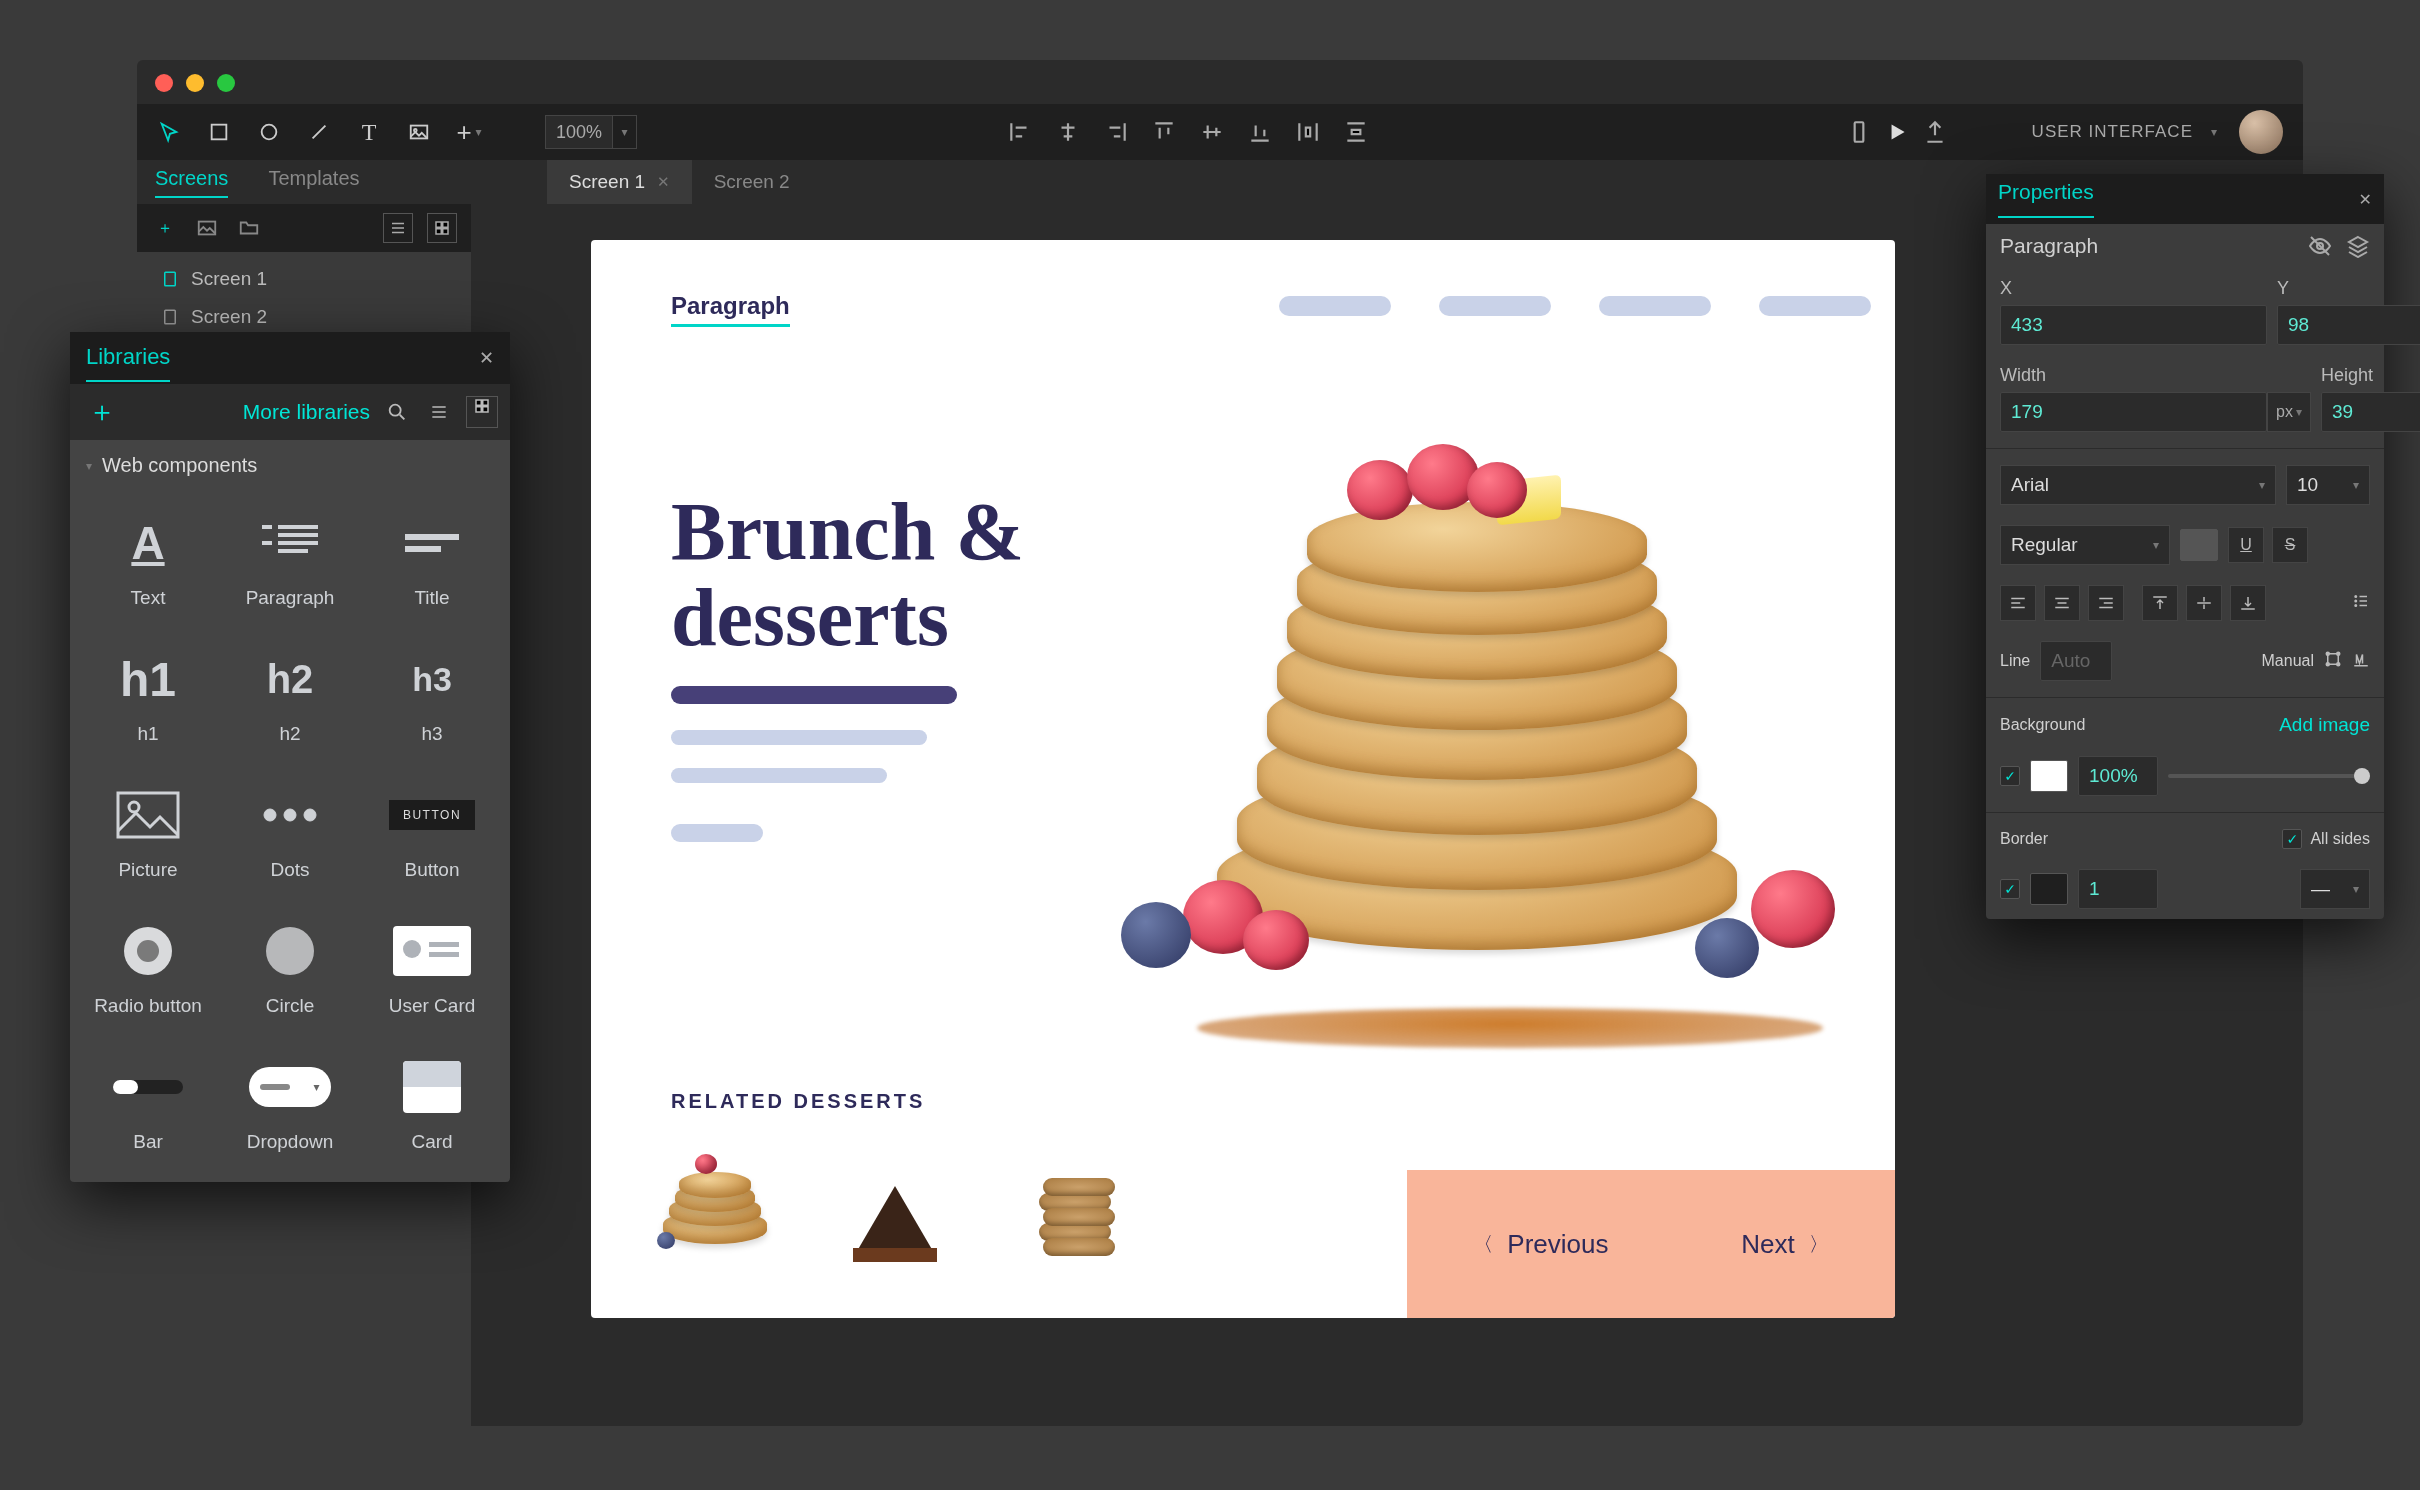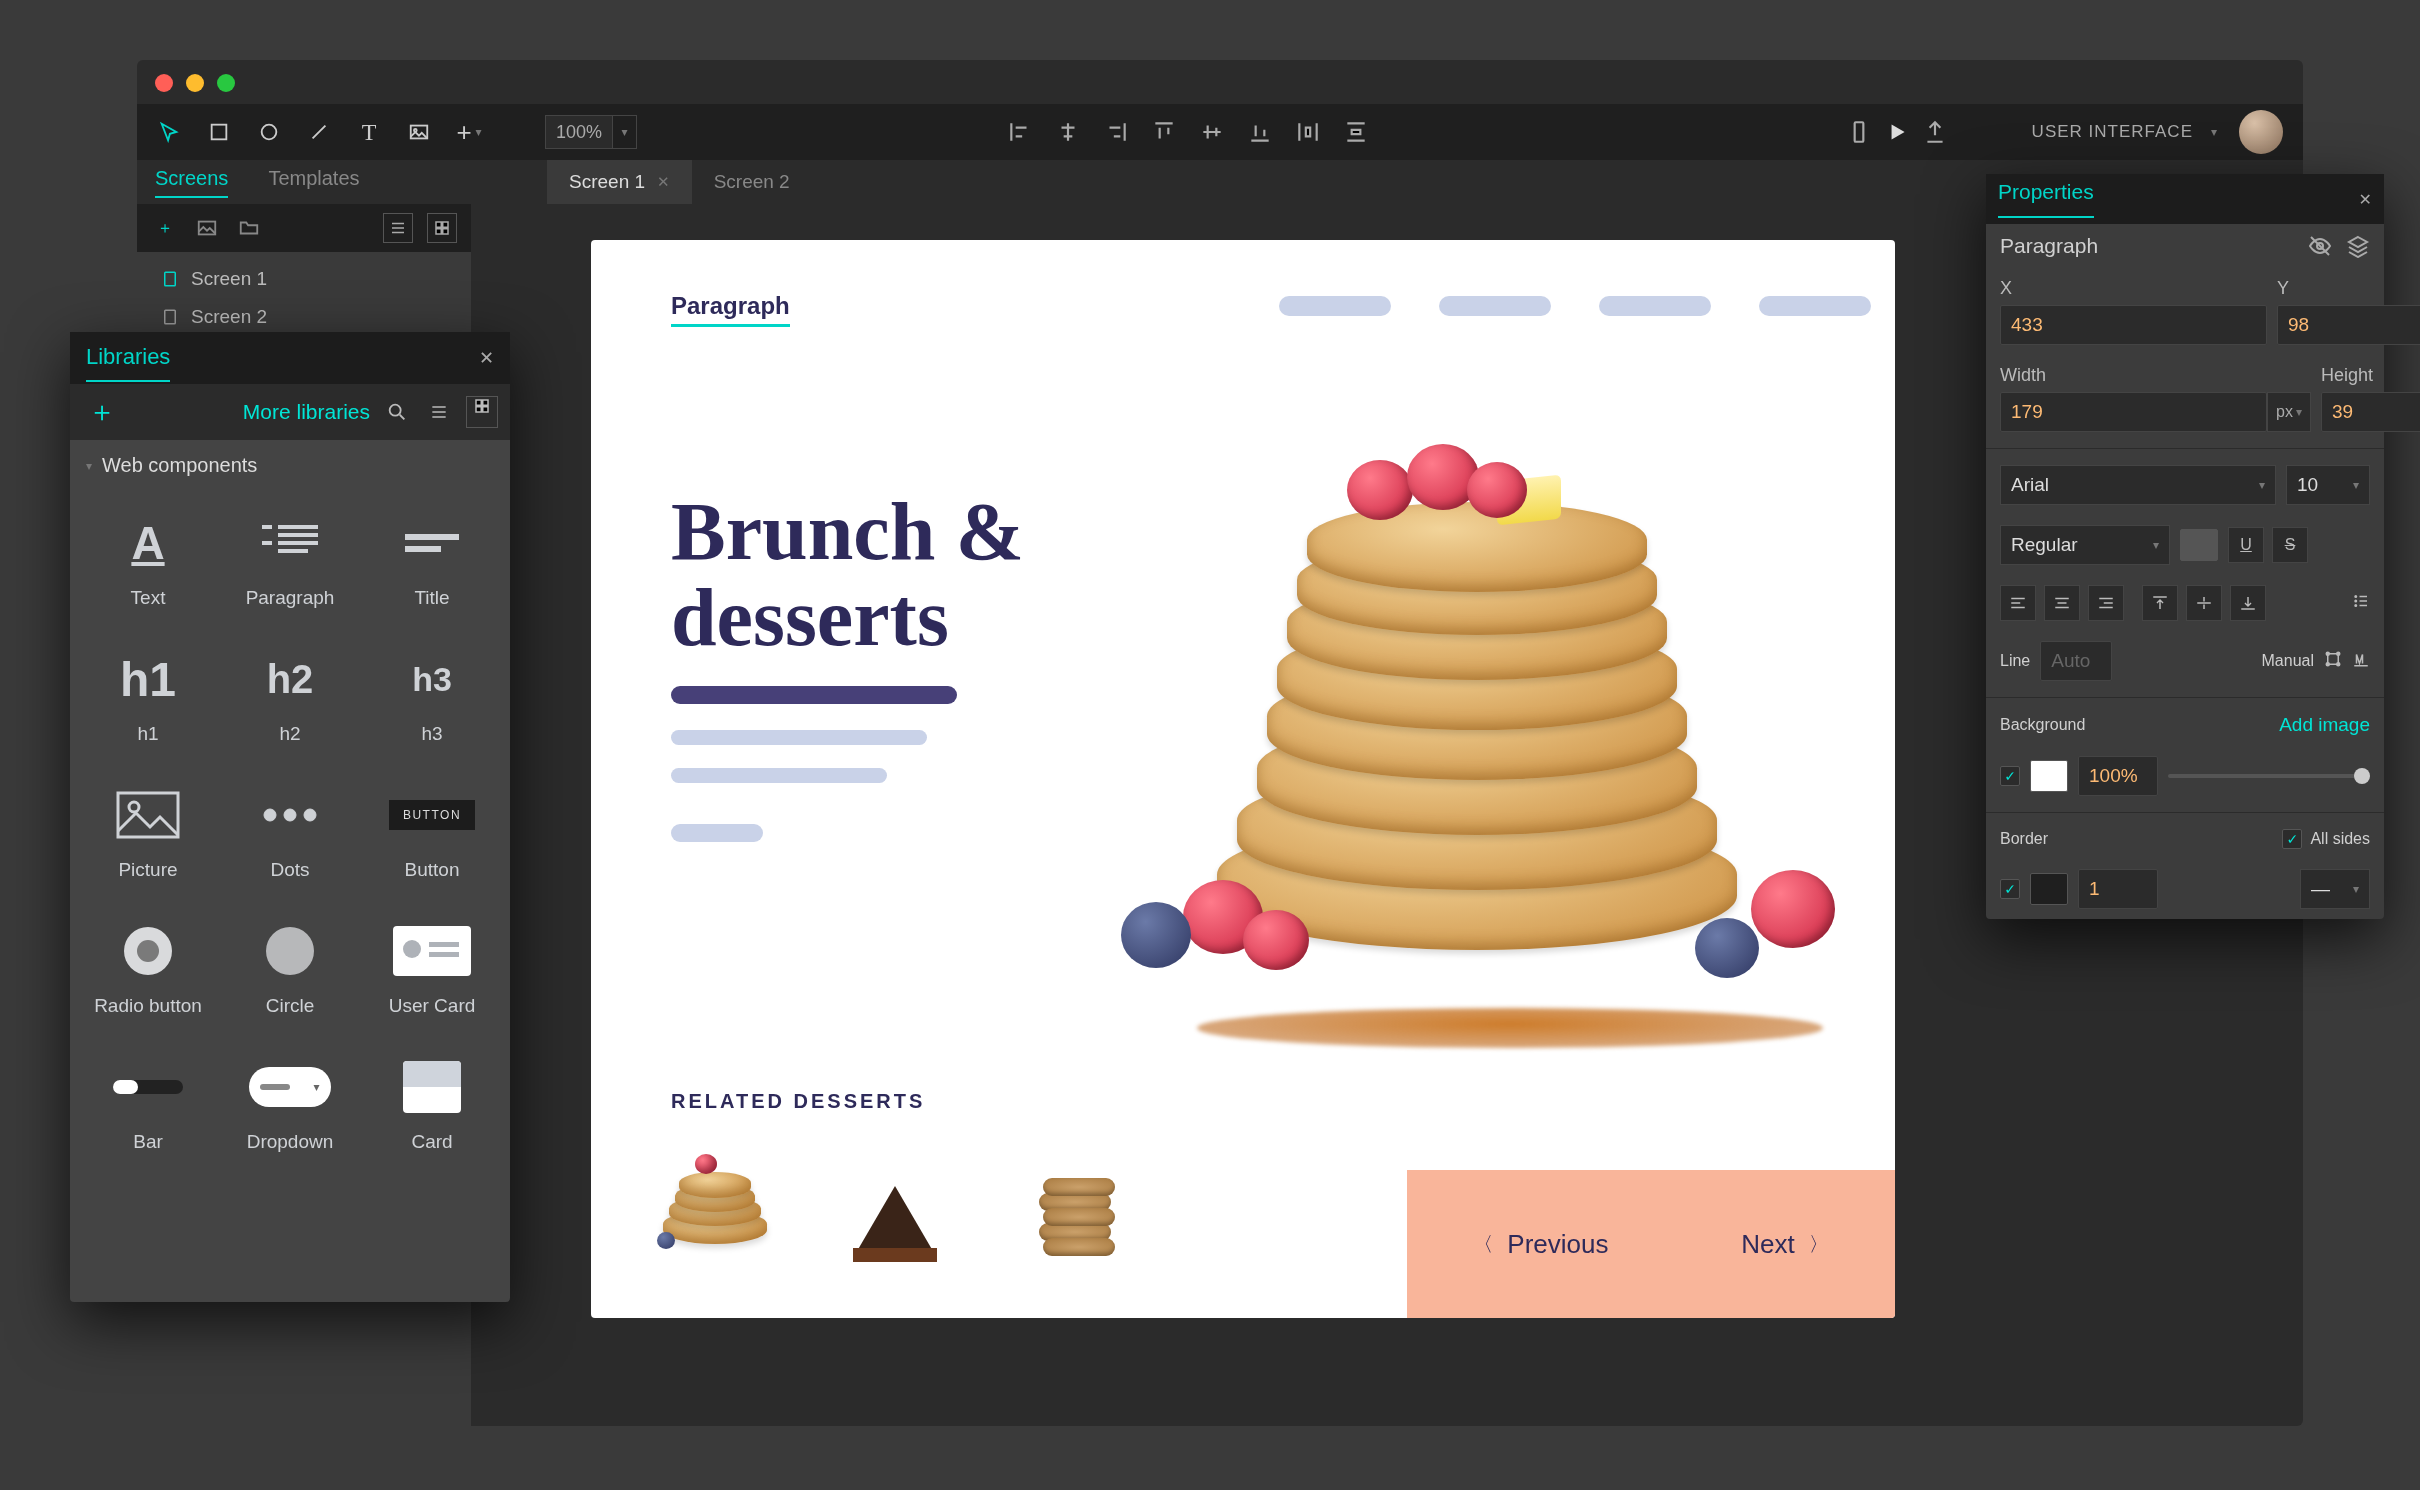--- a/index.html
+++ b/index.html
@@ -70,21 +70,21 @@
 .berry { position: absolute; border-radius: 50%; }
 .raspberry { background: radial-gradient(circle at 35% 30%, #ff7a8a, #c81e3c); box-shadow: inset -4px -4px 8px rgba(0,0,0,.3);}
 .blueberry { background: radial-gradient(circle at 35% 30%, #6b7aa8, #2e3660); }
 .butter { position:absolute; width:64px;height:44px; background:linear-gradient(#fff2b0,#f2d94a); border-radius:6px; transform:skewY(-6deg);}
 .cake-slice { width:0;height:0;border-left:42px solid transparent;border-right:42px solid transparent;border-bottom:72px solid #3a2418; position:relative;}
 .cake-slice:after{content:"";position:absolute;left:-42px;top:62px;width:84px;height:14px;background:#6b3a1e;}
 .cookie-stack span{display:block;width:72px;height:18px;border-radius:9px;background:radial-gradient(#caa06a,#a87a40);margin-top:-3px;box-shadow:inset 0 -3px 4px rgba(0,0,0,.25);}
 .cookie-stack span:nth-child(odd){transform:translateX(4px);}
 
 
-.libraries { position: absolute; left: 70px; top: 332px; width: 440px; height: 970px; background: #444; border-radius: 4px; box-shadow: 0 20px 60px rgba(0,0,0,.7); }
+.libraries { position: absolute; left: 70px; top: 332px; width: 440px; height: 850px; background: #444; border-radius: 4px; box-shadow: 0 20px 60px rgba(0,0,0,.7); }
 .lib-titlebar { height: 52px; background: #1c1c1c; display: flex; align-items: center; padding: 0 16px; }
 .lib-title { color: #00d5c8; font-size: 22px; border-bottom: 2px solid #00d5c8; padding-bottom: 10px; margin-top: 10px; }
 .lib-close { margin-left: auto; color: #aaa; cursor: pointer; font-size: 18px; }
 .lib-toolbar { height: 56px; background: #2b2b2b; display: flex; align-items: center; padding: 0 12px; gap: 12px; }
 .lib-plus { width: 40px; text-align: center; color: #00e5d6; font-size: 28px; cursor: pointer; }
 .lib-more { color: #00e5d6; font-size: 21px; margin-left: auto; cursor: pointer; }
 .lib-ico { color: #bbb; cursor: pointer; width: 30px; display: flex; justify-content: center; }
 .lib-section { padding: 14px 16px; color: #ddd; font-size: 20px; display: flex; align-items: center; gap: 10px; }
 .lib-grid { padding: 10px 10px; display: grid; grid-template-columns: repeat(3, 1fr); gap: 20px 6px; }
 .lib-cell { display: flex; flex-direction: column; align-items: center; gap: 10px; color: #cfd2d6; font-size: 19px; cursor: pointer; padding: 8px 2px; }
@@ -107,21 +107,21 @@
 
 
 .props { position: absolute; right: 36px; top: 174px; width: 398px; background: #3c3c3c; border-radius: 4px; box-shadow: 0 20px 60px rgba(0,0,0,.7); color: #d0d0d0; }
 .props-titlebar { height: 50px; background: #1c1c1c; display: flex; align-items: center; padding: 0 12px; }
 .props-title { color: #00d5c8; font-size: 21px; padding-bottom: 12px; border-bottom: 2px solid #00d5c8; }
 .props-close { margin-left: auto; color: #aaa; font-size: 16px; cursor: pointer; }
 .props-row { padding: 10px 14px; display: flex; align-items: center; gap: 10px; }
 .props-row.between { justify-content: space-between; }
 .sel-name { font-size: 21px; }
 .ico-sm { width: 24px; height: 24px; color: #aaa; cursor: pointer; }
-.inp { background: #2b2b2b; border: 1px solid #444; color: #fdba74; height: 40px; padding: 0 10px; font-size: 19px; border-radius: 2px; }
+.inp { background: #2b2b2b; border: 1px solid #444; color: #5eead4; height: 40px; padding: 0 10px; font-size: 19px; border-radius: 2px; }
 .field-col { display: flex; flex-direction: column; gap: 6px; flex: 1; }
 .field-col label { font-size: 18px; color: #bbb; }
 .unit { background: #2b2b2b; border: 1px solid #444; height: 40px; padding: 0 8px; display: flex; align-items: center; gap: 3px; font-size: 16px; color: #aaa; }
 .props-sep { height: 1px; background: #2b2b2b; margin: 6px 0; }
 .dd { flex: 1; background: #2b2b2b; border: 1px solid #444; height: 40px; display: flex; align-items: center; justify-content: space-between; padding: 0 10px; font-size: 19px; color: #ddd; cursor: pointer; }
 .swatch { width: 38px; height: 32px; border-radius: 2px; border: 1px solid #555; }
 .iconrow { display: flex; gap: 8px; }
 .iconrow .ib { width: 36px; height: 36px; background: #2b2b2b; border: 1px solid #444; display: flex; align-items: center; justify-content: center; cursor: pointer; color: #bbb; }
 .add-image { color: #00e5d6; font-size: 19px; cursor: pointer; }
 .chk { width: 20px; height: 20px; border-radius: 2px; background: #2b2b2b; border: 1px solid #555; display: inline-flex; align-items: center; justify-content: center; color: #00e5d6; font-size: 14px; cursor: pointer; }

